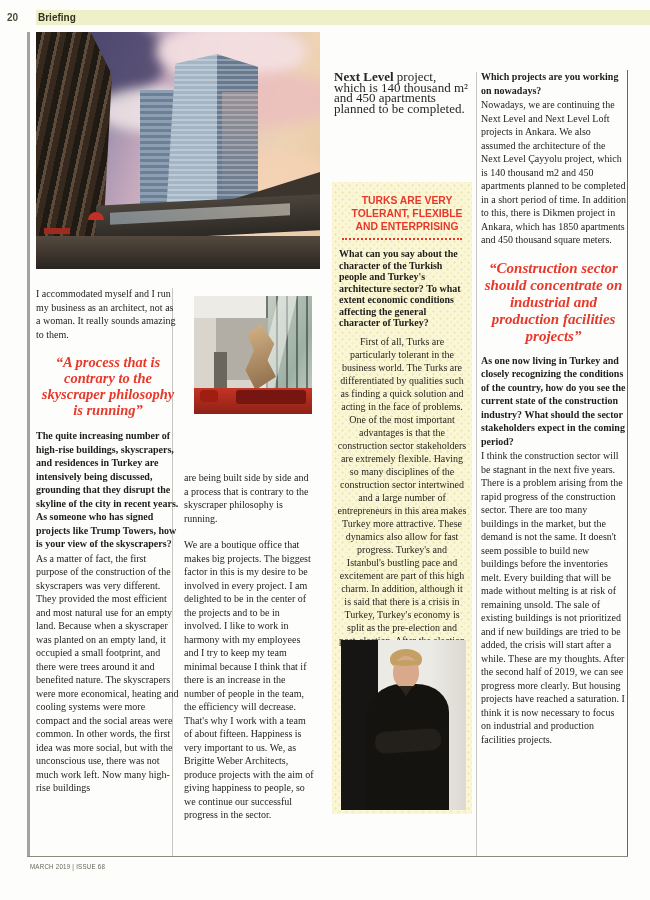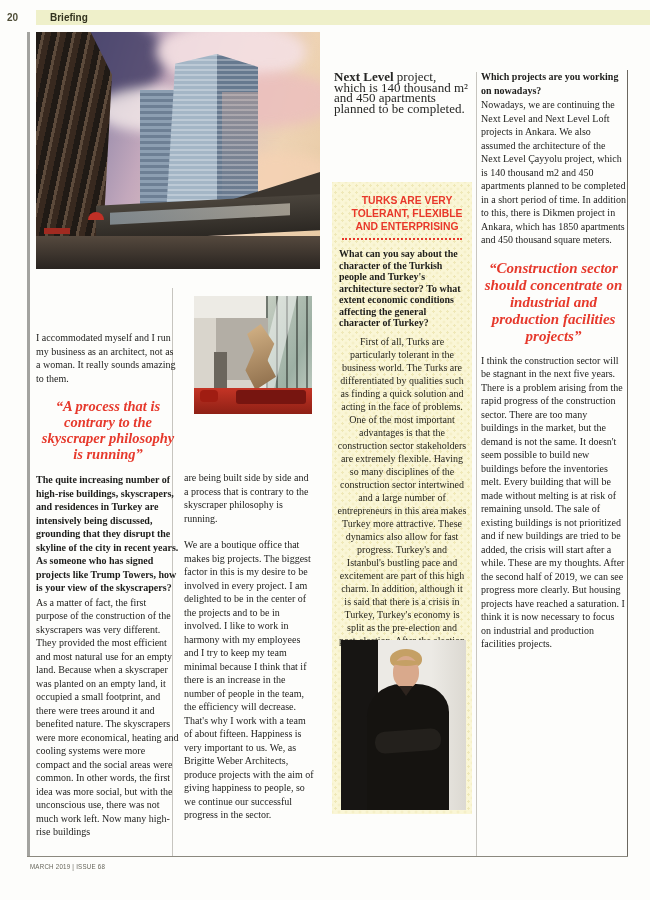--- a/index.html
+++ b/index.html
@@ -14,37 +14,37 @@
   .page-num{
     left:7px;top:10px;width:26px;height:15px;
     font-family:Liberation Sans, sans-serif;font-weight:bold;font-size:10px;
     color:#4f4e38;line-height:15px;
   }
   .header-bar{
     left:36px;top:10px;width:614px;height:15px;background:#eff0ca;
   }
   .header-bar .section{
     font-family:"Liberation Sans",sans-serif;font-weight:bold;font-size:10px;
-    color:#33331f;line-height:15px;padding-left:14px;display:block;
+    color:#33331f;line-height:15px;padding-left:2px;display:block;
   }
   
   .gray-bar{left:27px;top:32px;width:3px;height:824px;background:#a3a39f;}
   .rule-v{width:1px;background:#c7c5bf;}
   .rule-v1{left:172px;top:288px;height:568px;}
   .rule-v2{left:476px;top:72px;height:784px;}
   .rule-right{left:627px;top:70px;width:1px;height:786px;background:#6b675f;}
   .rule-footer{left:27px;top:856px;width:601px;height:1px;background:#8b887e;}
   .footer-text{
     left:30px;top:862px;font-family:"Liberation Sans",sans-serif;font-size:7.5px;
     color:#66655a;transform:scaleX(0.82);transform-origin:left;letter-spacing:.3px;
   }
   
   .col{font-size:10px;line-height:13.5px;}
   .col p{margin:0 0 13px 0;}
-  .col1{left:36px;top:287px;width:144px;margin-top:44px;}
+  .col1{left:36px;top:287px;width:144px;}
   .col2{left:184px;top:471px;width:131px;}
   .col4{left:481px;top:70px;width:145px;}
   .bold-q{font-weight:bold;margin:0 0 1px 0 !important;}
   .pullquote{
     color:#e6392c;font-weight:bold;font-style:italic;text-align:center;
     font-size:14.5px;line-height:16px;margin:9px 0 11px 0 !important;
   }
   .pullquote.q2{font-size:15px;line-height:17px;margin:6px 0 9px 0 !important;}
   
   .caption{
@@ -205,14 +205,15 @@
   <div class="port-head"></div>
   <div class="port-fringe"></div>
   <div class="port-vneck"></div>
   <div class="port-arms"></div>
 </div>
 
 <div class="abs col col4">
   <p class="bold-q">Which projects are you working on nowadays?</p>
   <p>Nowadays, we are continuing the Next Level and Next Level Loft projects in Ankara. We also assumed the architecture of the Next Level Çayyolu project, which is 140 thousand m2 and 450 apartments planned to be completed in a short period of time. In addition to this, there is Dikmen project in Ankara, which has 1850 apartments and 450 thousand square meters.</p>
   <p class="pullquote q2">“Construction sector should concentrate on industrial and production facilities projects”</p>
+  <p class="bold-q">As one now living in Turkey and closely recognizing the conditions of the country, how do you see the current state of the construction industry? What should the sector stakeholders expect in the coming period?</p>
   <p>I think the construction sector will be stagnant in the next five years. There is a problem arising from the rapid progress of the construction sector. There are too many buildings in the market, but the demand is not the same. It doesn't seem possible to build new buildings before the inventories melt. Every building that will be made without melting is at risk of remaining unsold. The sale of existing buildings is not prioritized and if new buildings are tried to be added, the crisis will start after a while. These are my thoughts. After the second half of 2019, we can see progress more clearly. But housing projects have reached a saturation. I think it is now necessary to focus on industrial and production facilities projects.</p>
 </div>
 
 </body></html>

